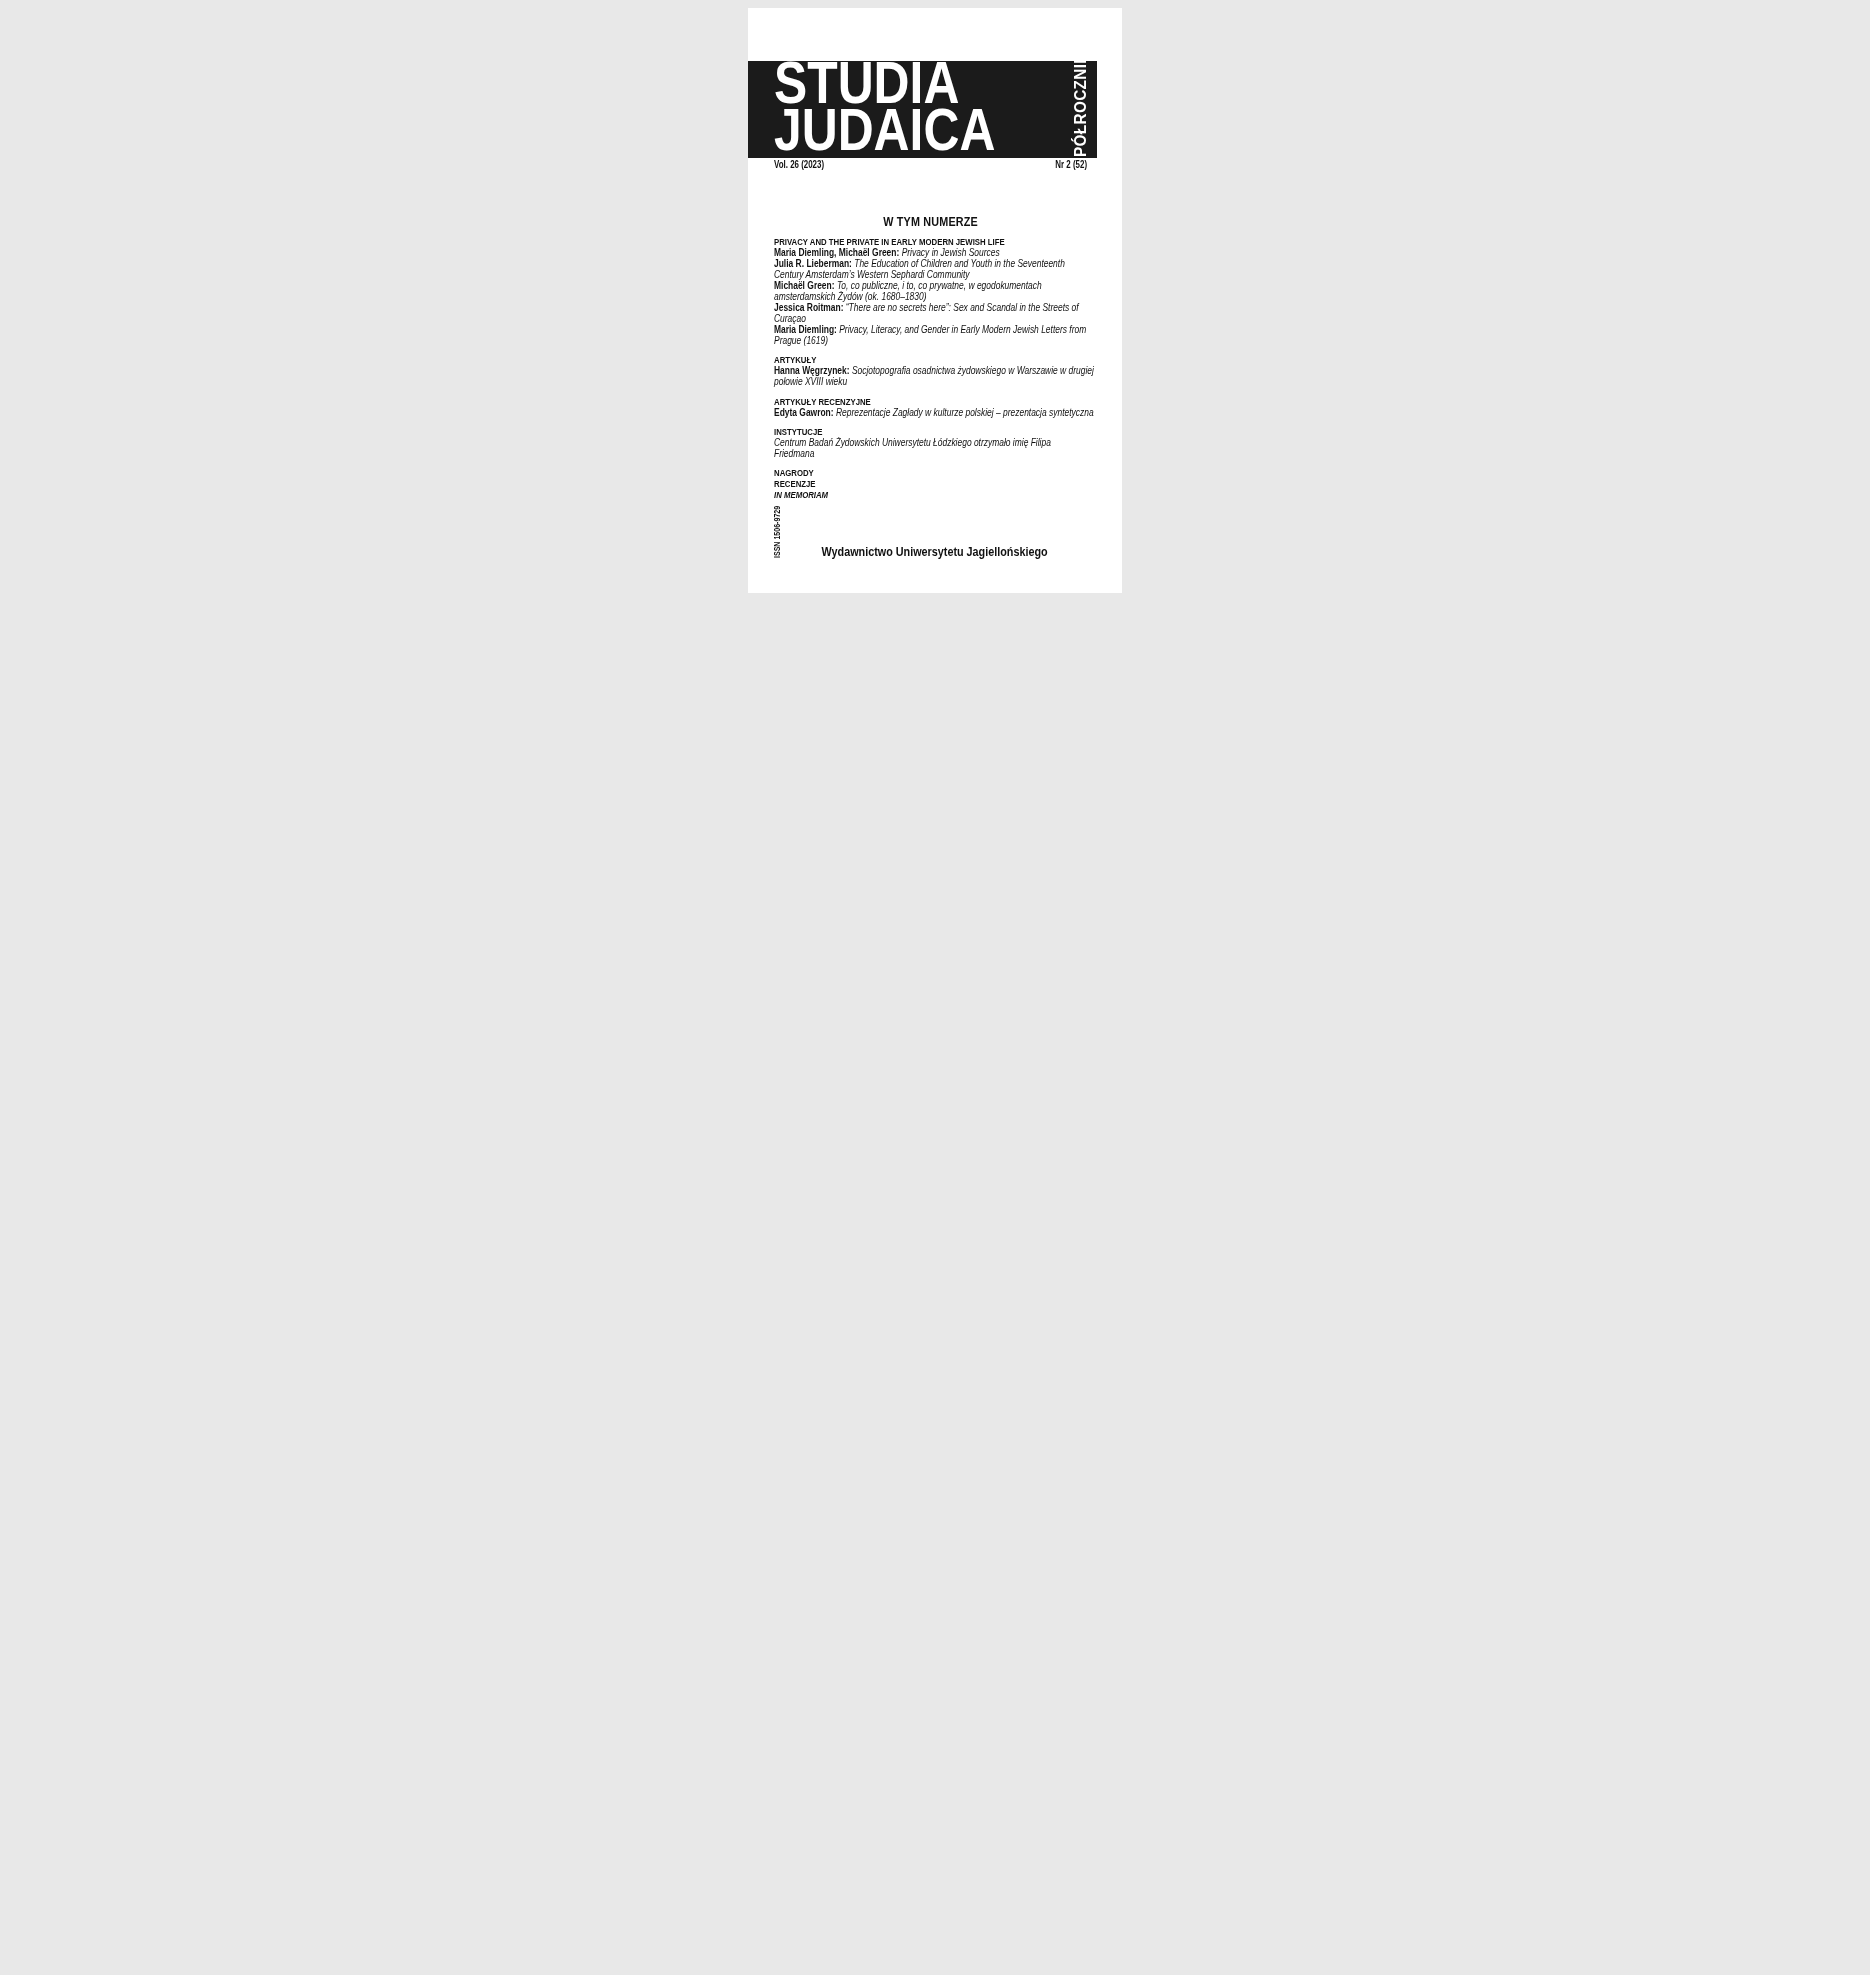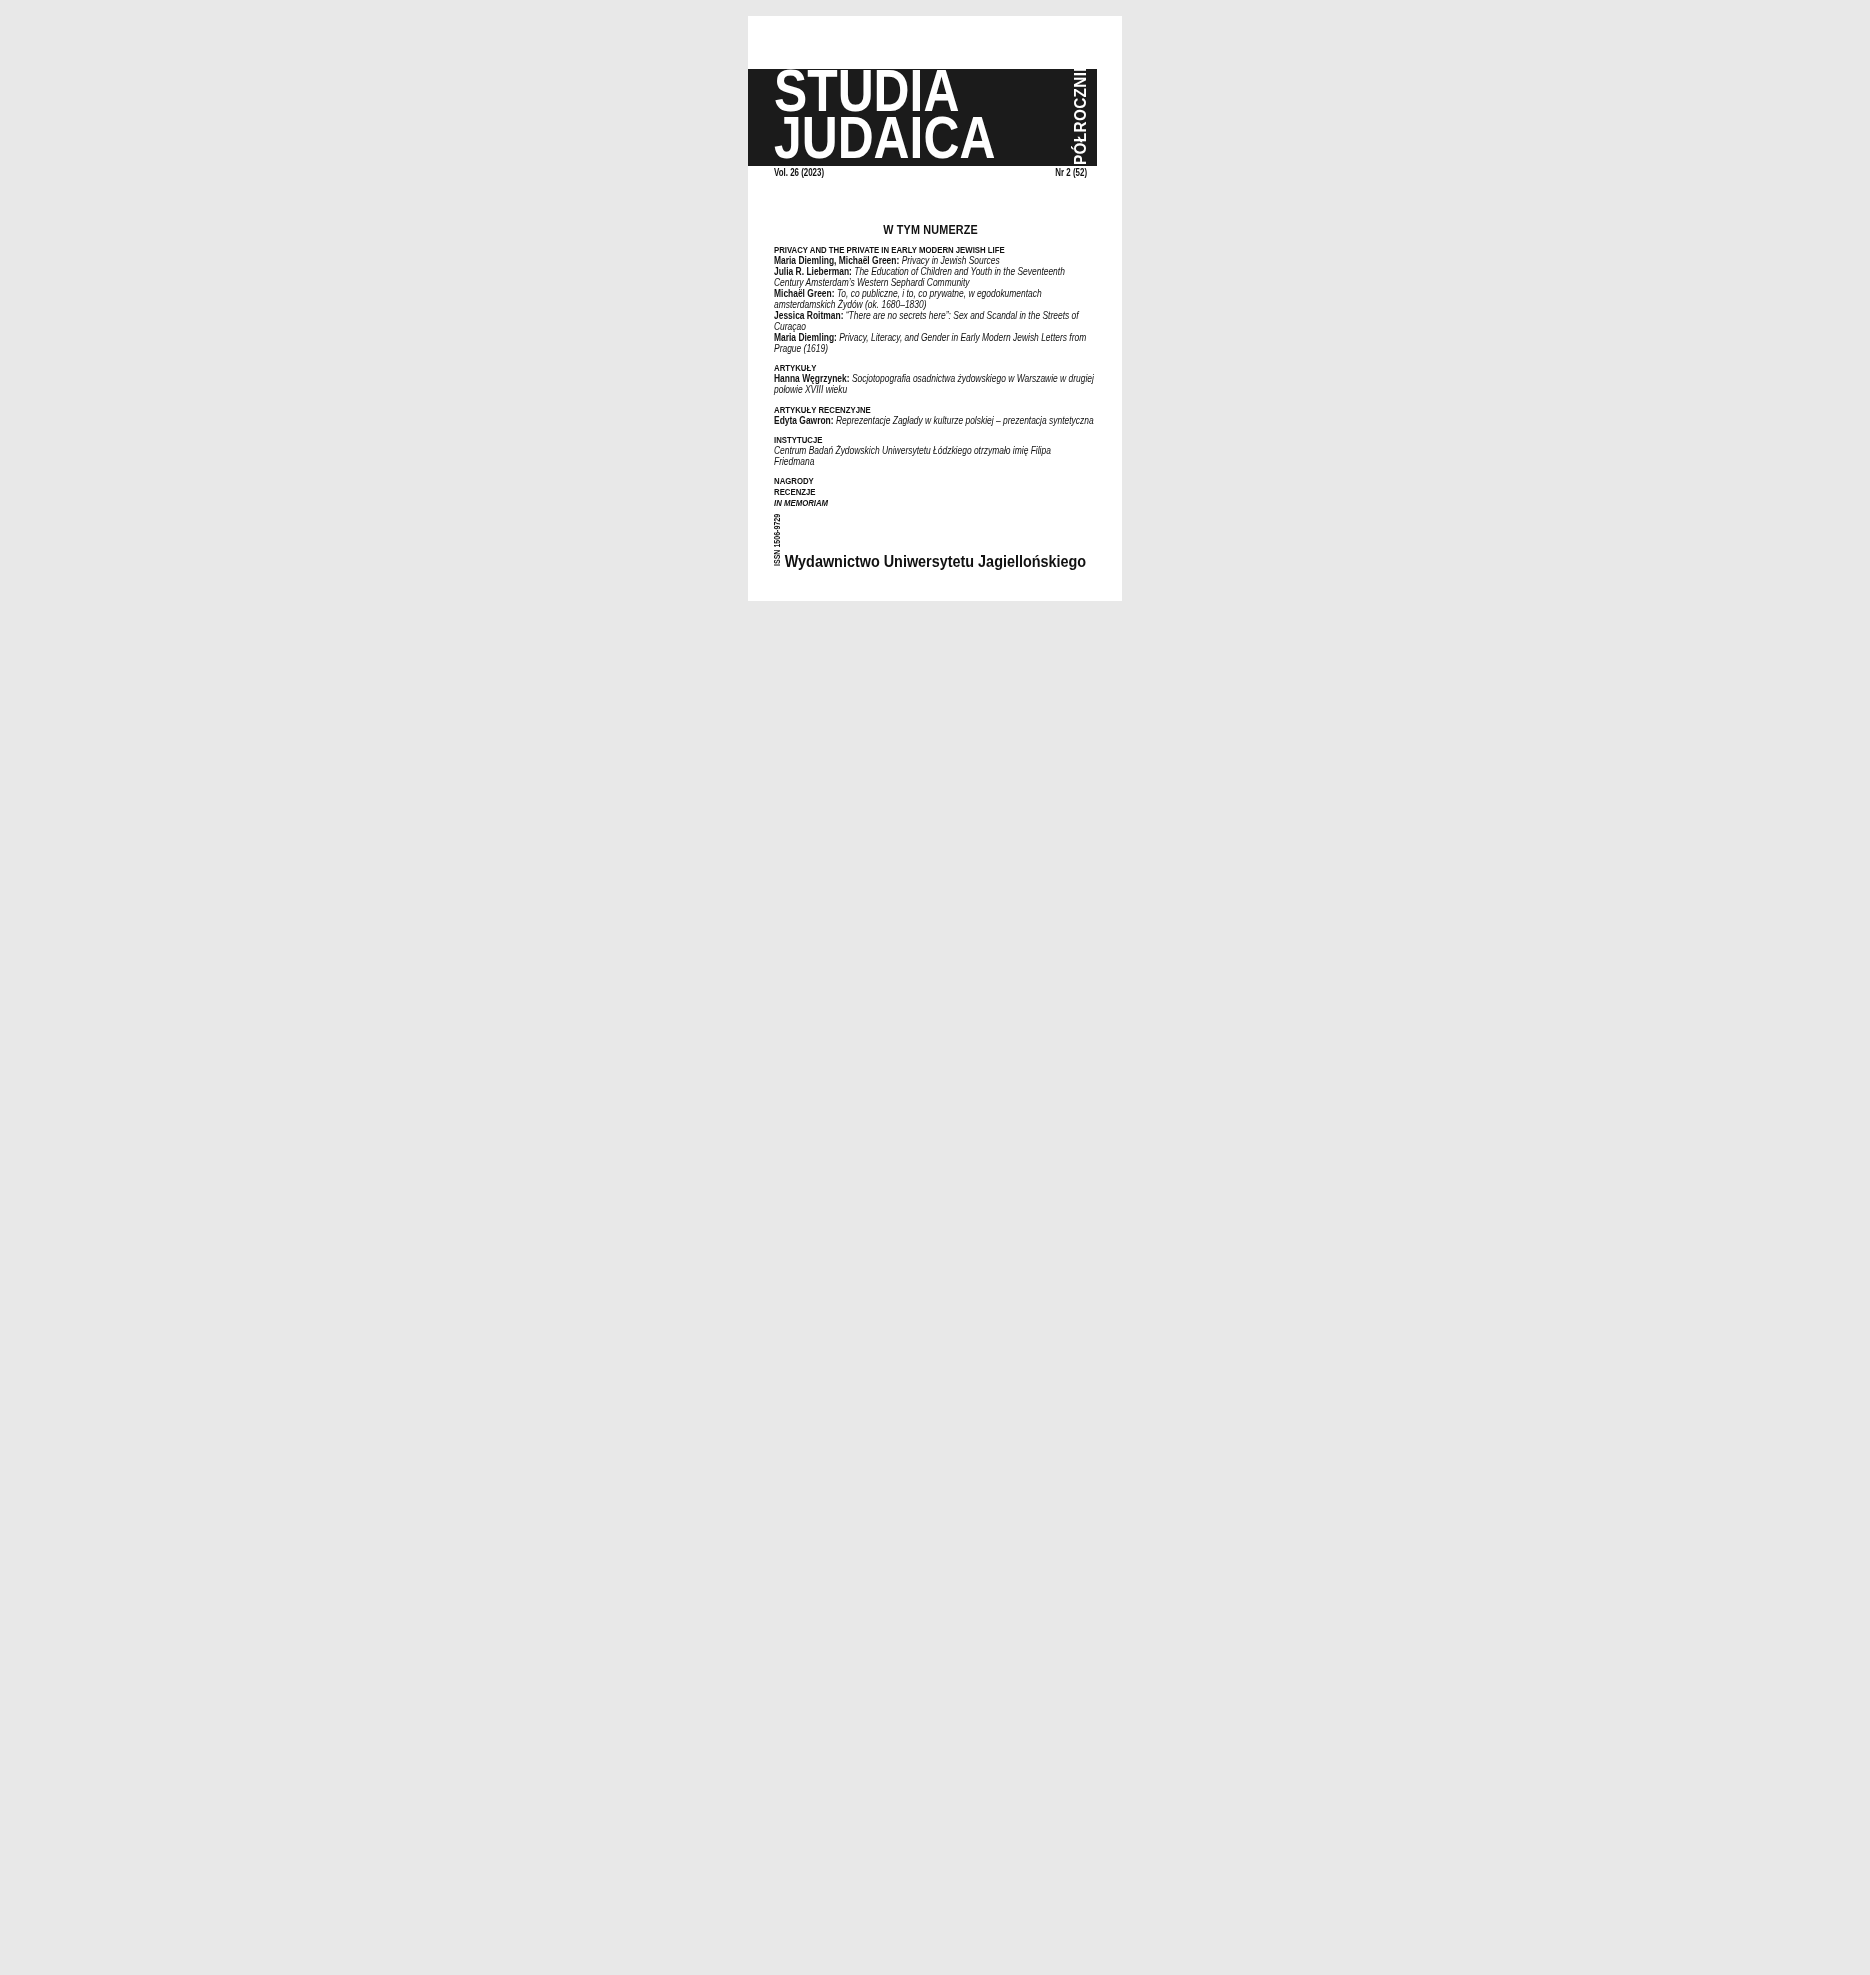--- a/index.html
+++ b/index.html
@@ -1,19 +1,19 @@
 <!DOCTYPE html>
 <html style="font-size:6.3px"><head>
 <meta charset="utf-8">
 <style>
   html,body{margin:0;padding:0;background:#e8e8e8;}
   .page{
     position:relative;
     width:374px;height:585px;
-    margin:16px auto;
+    margin:8px auto;
     background:#ffffff;
     font-family:"Liberation Sans", sans-serif;
     color:#111;
     overflow:hidden;
   }
   
   .banner{
     position:absolute;left:0;top:53px;width:349px;height:97px;
     background-color:#1b1b1b;
     background-image:radial-gradient(#303030 14%, transparent 15%),
@@ -61,21 +61,21 @@
   .seg-b{font-weight:bold;}
   .seg-i{font-style:italic;}
   
   .issn{
     position:absolute;left:24px;top:550px;
     font-weight:bold;font-size:8.3px;white-space:nowrap;
     transform:rotate(-90deg) scaleX(0.85);transform-origin:0 0;
   }
   .publisher{
     position:absolute;left:0;top:537px;width:374px;text-align:center;
-    font-weight:bold;font-size:16px;
+    font-weight:bold;font-size:12px;
   }
   .publisher>span{display:inline-block;transform:scaleX(0.9);transform-origin:50% 50%;}
 </style>
 </head>
 <body>
 
 <div class="page">
 
   <div class="banner">
     <div class="logo-line l1">STUDIA</div>

